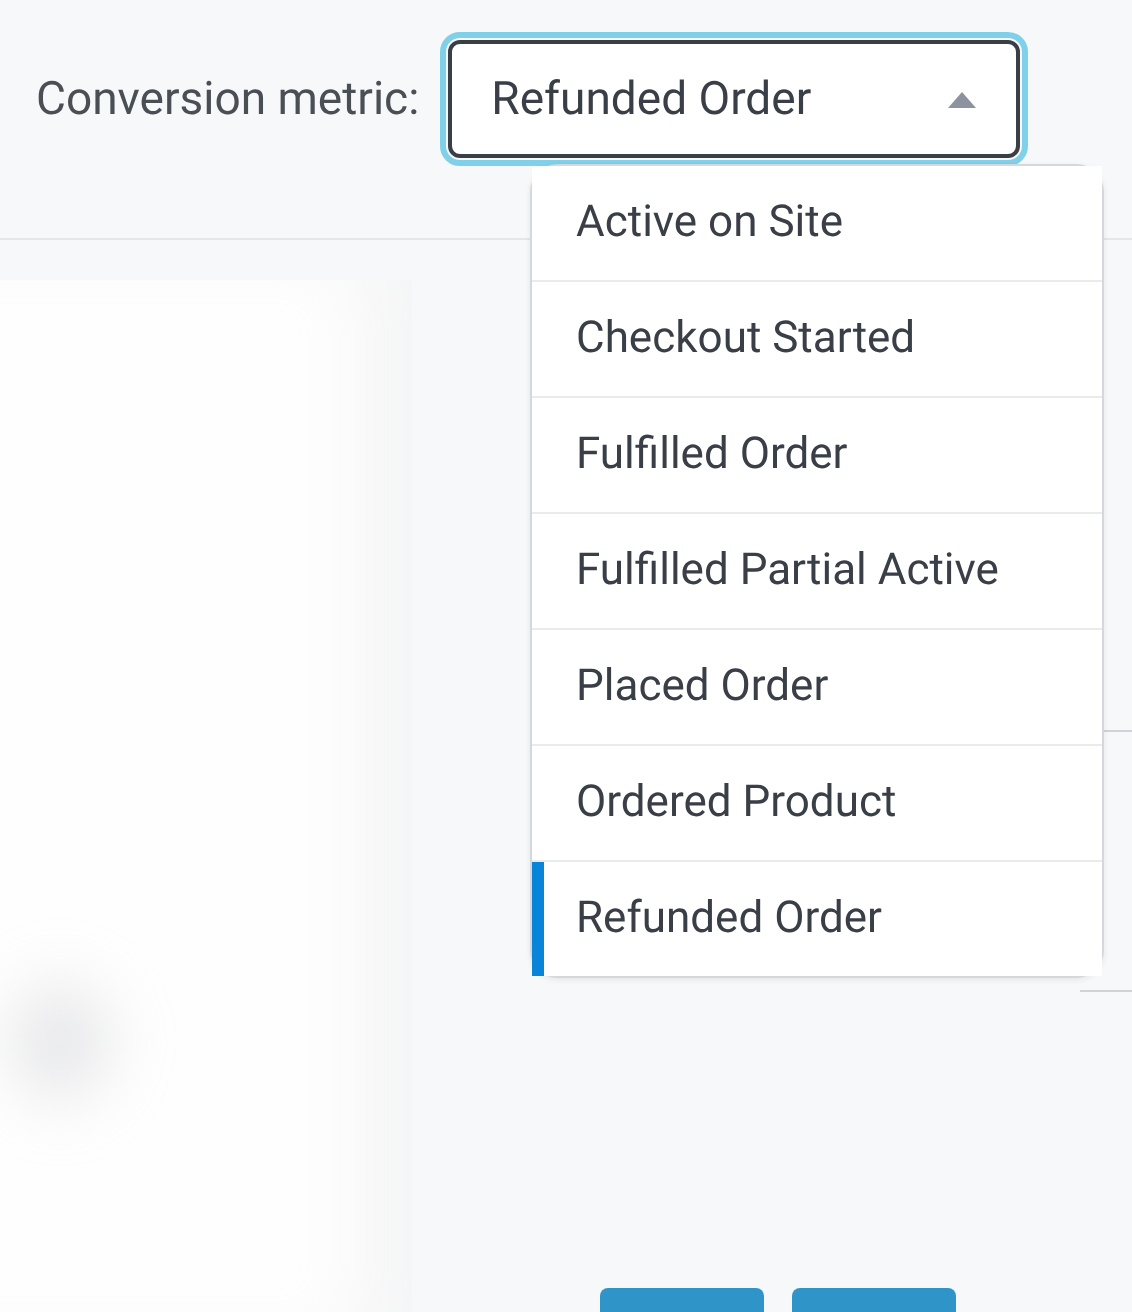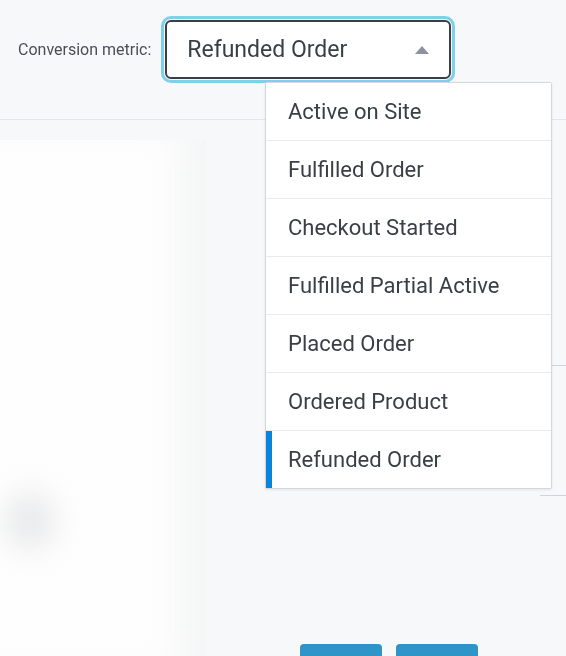--- a/index.html
+++ b/index.html
@@ -17,21 +17,21 @@
     }
     .top-section {
       background: #f7f8f9;
       padding: 20px 18px 40px 18px;
       display: flex;
       align-items: center;
       gap: 14px;
       border-bottom: 1px solid #e4e6e9;
     }
     .label {
-      font-size: 16px;
+      font-size: 23px;
       color: #4a4f56;
       font-weight: 400;
     }
     .select-wrapper {
       position: relative;
       flex: 1;
     }
     .select-box {
       border: 2px solid #3a3f47;
       border-radius: 6px;
@@ -54,21 +54,21 @@
       border-right: 7px solid transparent;
       border-bottom: 8px solid #8c939e;
     }
     .dropdown {
       position: absolute;
       top: 82px;
       left: 265px;
       width: 287px;
       background: #ffffff;
       border: 1px solid #d4d7dc;
-      border-radius: 2px;
+      border-radius: 14px;
       box-shadow: 0 1px 3px rgba(0,0,0,0.08);
       z-index: 20;
     }
     .dropdown-item {
       padding: 16px 22px;
       font-size: 22px;
       color: #3a3f47;
       border-bottom: 1px solid #e9ebed;
       cursor: pointer;
       position: relative;
@@ -139,22 +139,22 @@
   <div class="select-wrapper">
     <div class="select-box">
       <span>Refunded Order</span>
       <span class="chevron-up"></span>
     </div>
   </div>
 </div>
 
 <div class="dropdown">
   <div class="dropdown-item">Active on Site</div>
+  <div class="dropdown-item">Checkout Started</div>
   <div class="dropdown-item">Fulfilled Order</div>
-  <div class="dropdown-item">Checkout Started</div>
   <div class="dropdown-item">Fulfilled Partial Active</div>
   <div class="dropdown-item">Placed Order</div>
   <div class="dropdown-item">Ordered Product</div>
   <div class="dropdown-item selected">Refunded Order</div>
 </div>
 
 <div class="content-area"></div>
 <div class="blur-left"></div>
 <div class="hline h1"></div>
 <div class="hline h2"></div>

